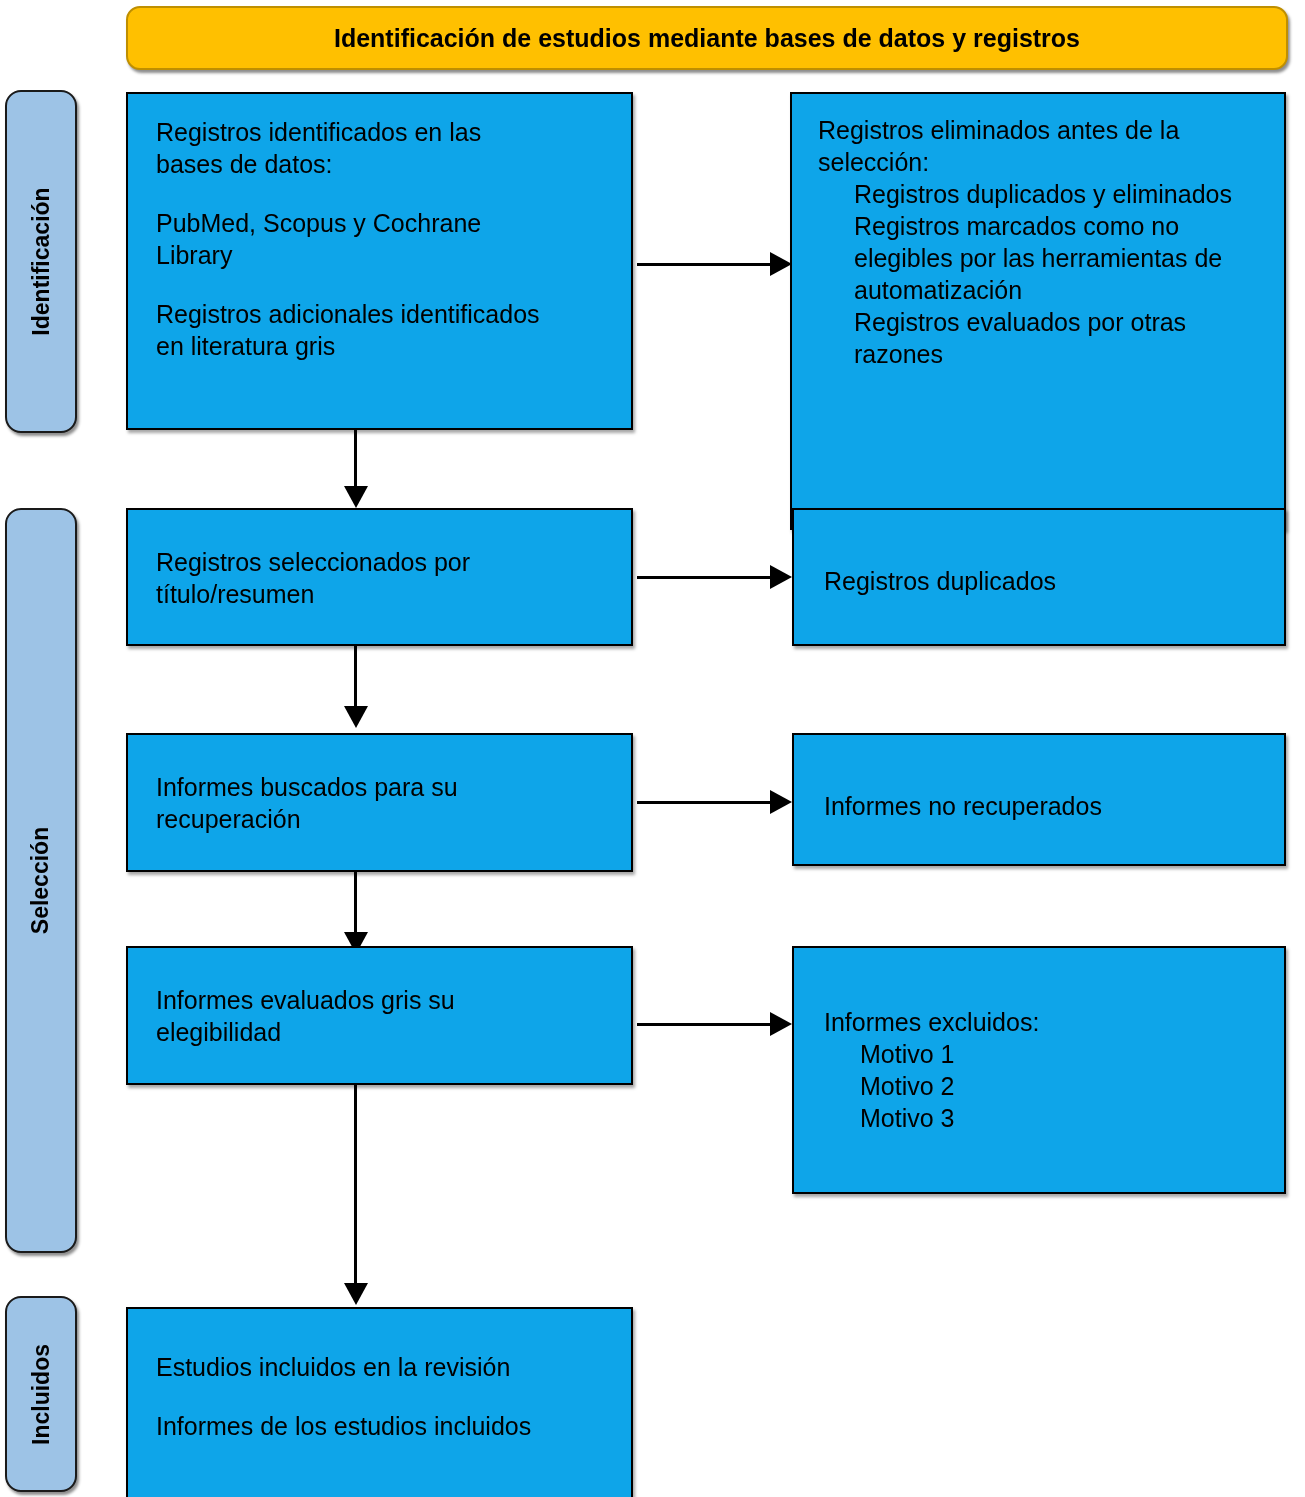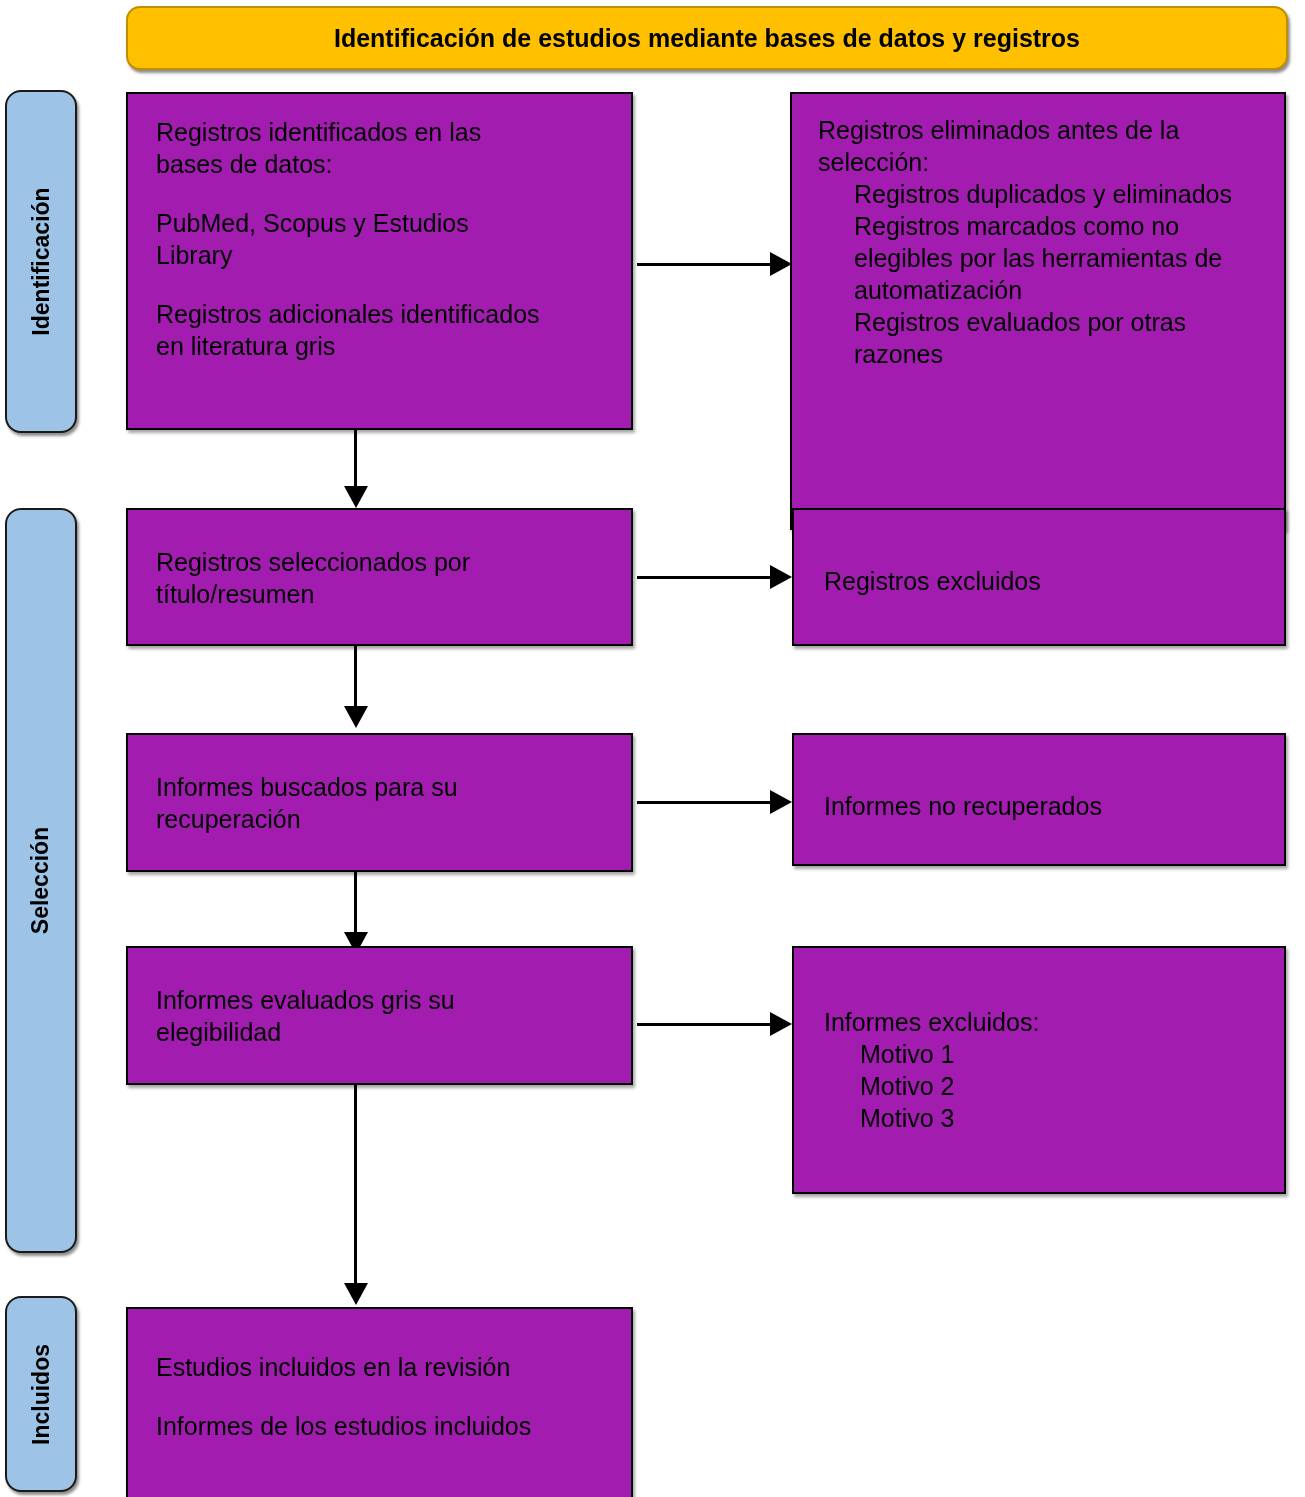--- a/index.html
+++ b/index.html
@@ -52,21 +52,21 @@
     font-weight: bold;
     font-size: 23px;
     color: #000000;
     letter-spacing: 0px;
   }
 
   
   .pbox {
     position: absolute;
     box-sizing: border-box;
-    background: #a21caf;
+    background: #0ea5e9;
     border: 2.5px solid #000000;
     box-shadow: 2px 3px 3px rgba(0,0,0,0.35);
   }
   .pbox .txt {
     position: absolute;
     left: 28px;
     right: 10px;
     font-size: 25px;
     line-height: 1.28;
     color: #000000;
@@ -124,21 +124,21 @@
   </div>
 
   <div class="stage" style="left:5px; top:1296px; width:72px; height:196px;">
     <span class="stage-label">Incluidos</span>
   </div>
 
   <div class="pbox" style="left:126px; top:92px; width:507px; height:338px;">
     <div class="txt" style="top:22px;">
       <p>Registros identificados en las</p>
       <p>bases de datos:</p>
-      <p class="gap">PubMed, Scopus y Estudios</p>
+      <p class="gap">PubMed, Scopus y Cochrane</p>
       <p>Library</p>
       <p class="gap">Registros adicionales identificados</p>
       <p>en literatura gris</p>
     </div>
   </div>
 
   <div class="hline" style="left:637px; top:263px; width:135px;"></div>
   <div class="arrow-right" style="left:770px; top:252px;"></div>
 
   <div class="pbox" style="left:790px; top:92px; width:496px; height:438px;">
@@ -161,21 +161,21 @@
       <p>Registros seleccionados por</p>
       <p>título/resumen</p>
     </div>
   </div>
 
   <div class="hline" style="left:637px; top:576px; width:135px;"></div>
   <div class="arrow-right" style="left:770px; top:565px;"></div>
 
   <div class="pbox" style="left:792px; top:508px; width:494px; height:138px;">
     <div class="txt" style="top:55px; left:30px;">
-      <p>Registros excluidos</p>
+      <p>Registros duplicados</p>
     </div>
   </div>
 
   <div class="vline" style="left:354px; top:646px; height:62px;"></div>
   <div class="arrow-down" style="left:344px; top:706px;"></div>
 
   <div class="pbox" style="left:126px; top:733px; width:507px; height:139px;">
     <div class="txt" style="top:36px;">
       <p>Informes buscados para su</p>
       <p>recuperación</p>

